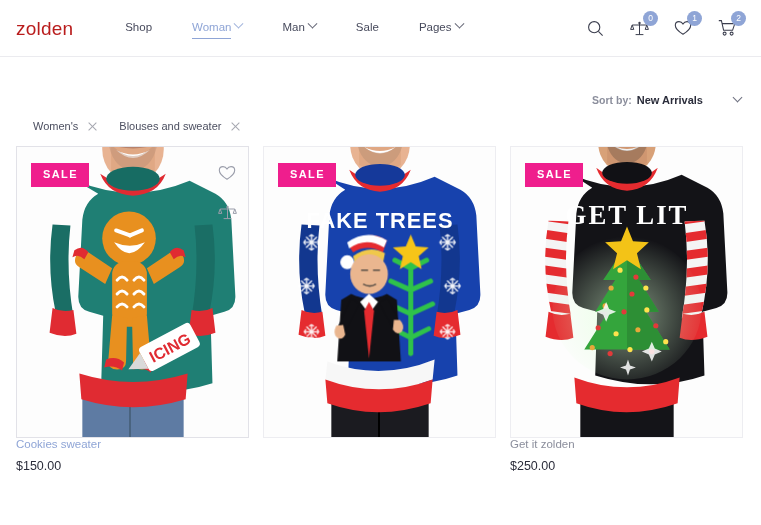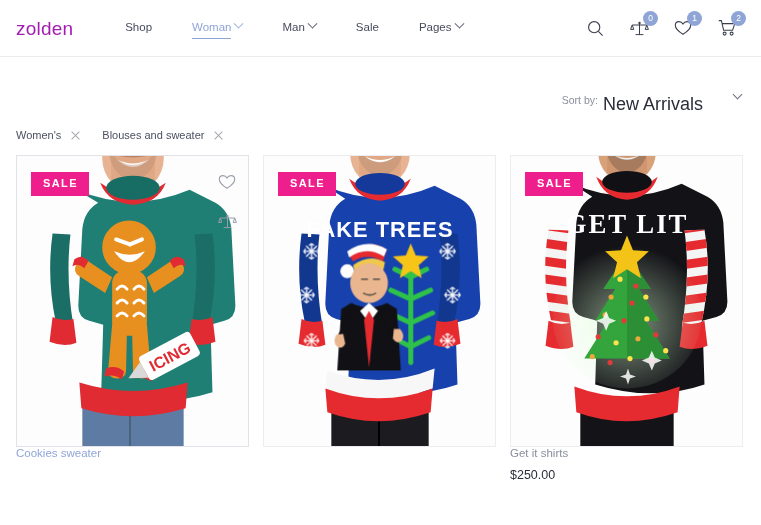--- a/index.html
+++ b/index.html
@@ -22,21 +22,21 @@
     border-bottom: 1px solid #ebebef;
     background: #fff;
     padding: 0 16px 0 16px;
     position: relative;
   }
 
   .logo {
     font-size: 19px;
     font-weight: 500;
     letter-spacing: 0.2px;
-    color: #a21caf;
+    color: #b91c1c;
     line-height: 1;
   }
 
   .nav {
     display: flex;
     align-items: center;
     margin-left: 52px;
     gap: 40px;
   }
 
@@ -126,55 +126,56 @@
     font-size: 25px;
     font-weight: 400;
     color: #2b2d3b;
     letter-spacing: -0.2px;
     line-height: 1.1;
   }
 
   .sort-wrap {
     margin-left: auto;
     display: flex;
-    align-items: flex-start;
+    align-items: center;
     gap: 5px;
     margin-top: 15px;
     padding-right: 4px;
     cursor: pointer;
+    font-weight: bold;
   }
 
   .sort-label {
     font-size: 10.5px;
     color: #8b8e9c;
   }
 
   .sort-value {
-    font-size: 18px;
+    font-size: 11px;
     color: #2b2d3b;
   }
 
   .sort-chev {
     display: inline-block;
     width: 7px;
     height: 7px;
     border-right: 1.3px solid #6e7180;
     border-bottom: 1.3px solid #6e7180;
     transform: rotate(45deg);
     margin-left: 26px;
     position: relative;
     top: -3px;
   }
 
   
   .chips {
     display: flex;
     align-items: center;
     gap: 22px;
-    padding: 14px 16px 0 16px;
+    padding: 14px 16px 0 33px;
   }
 
   .chip {
     display: flex;
     align-items: center;
     gap: 9px;
     font-size: 11px;
     color: #4c4f60;
     cursor: pointer;
   }
@@ -435,20 +436,21 @@
             <line x1="2.2" y1="5" x2="16.8" y2="5"></line>
             <circle cx="9.5" cy="3" r="1.2" fill="#9a9daa" stroke="none"></circle>
             <path d="M2.2 5 L0.6 9.4 H3.8 Z"></path>
             <path d="M16.8 5 L15.2 9.4 H18.4 Z"></path>
           </svg>
         </div>
       </div>
     </div>
 
     <div class="card-title">Cookies sweater</div>
+    <div class="card-price">$150.00</div>
   </div>
 
   <div class="card">
     <div class="card-media">
 
       <div class="photo">
         <svg viewBox="0 0 233 292" preserveAspectRatio="xMidYMid slice">
           <rect width="233" height="292" fill="#fdfdfd"></rect>
 
           <ellipse cx="117" cy="-2" rx="30" ry="32" fill="#e8b392"></ellipse>
@@ -631,17 +633,17 @@
             <path d="M96 156 l3 7 l7 3 l-7 3 l-3 7 l-3 -7 l-7 -3 l7 -3 z"></path>
             <path d="M142 196 l3 7 l7 3 l-7 3 l-3 7 l-3 -7 l-7 -3 l7 -3 z"></path>
             <path d="M118 214 l2 6 l6 2 l-6 2 l-2 6 l-2 -6 l-6 -2 l6 -2 z"></path>
           </g>
         </svg>
       </div>
 
       <div class="sale-tag">SALE</div>
     </div>
 
-    <div class="card-title">Get it shirts</div>
+    <div class="card-title">Get it zolden</div>
     <div class="card-price">$250.00</div>
   </div>
 
 </div>
 
 </body></html>

